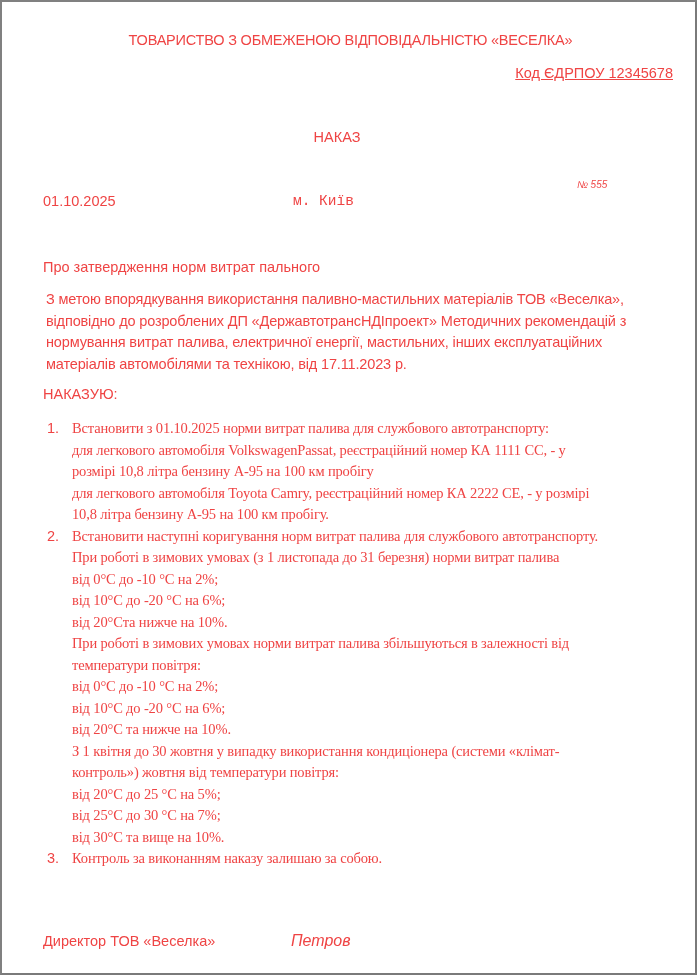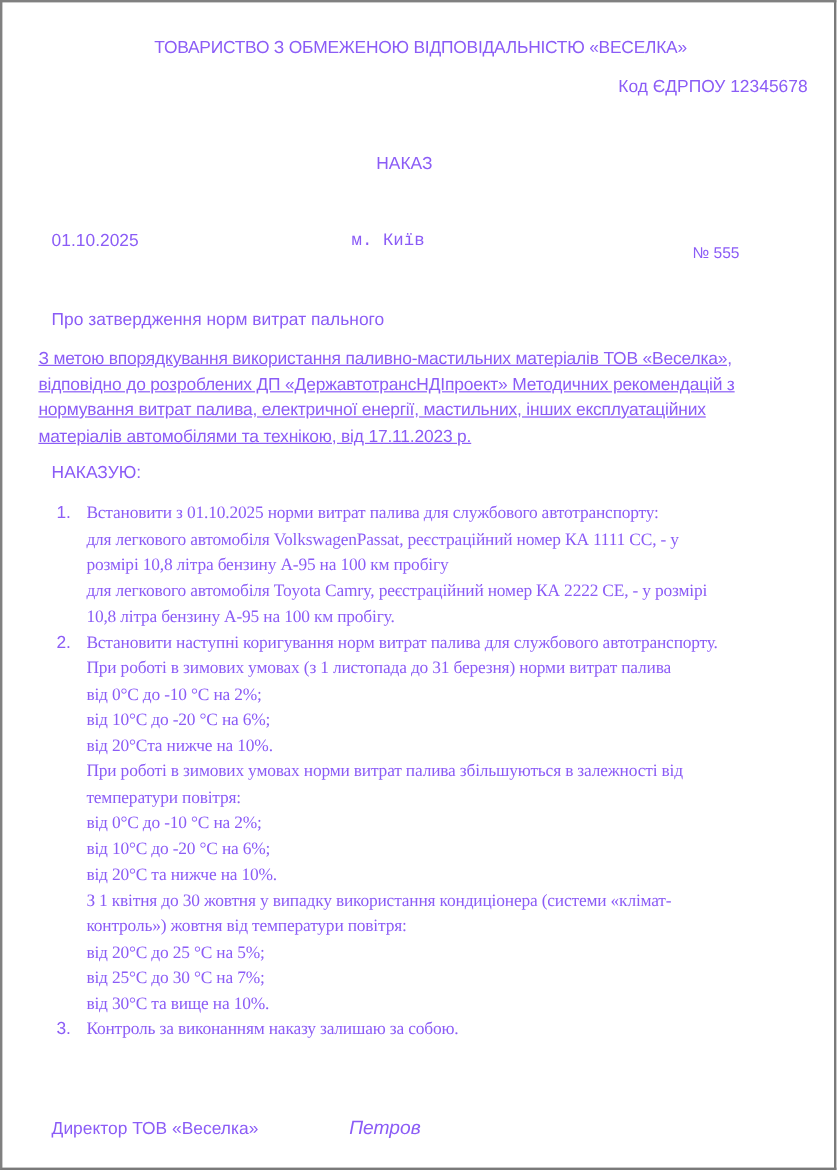--- a/index.html
+++ b/index.html
@@ -7,32 +7,32 @@
     .page {
       position: absolute; left: 0; top: 0;
       width: 697px; height: 975px;
       border-top: 2px solid #808080;
       border-left: 2px solid #808080;
       border-right: 2px solid #7a7a7a;
       border-bottom: 2px solid #7a7a7a;
       box-sizing: border-box;
       background: #fff;
       font-family: "Liberation Sans", sans-serif;
-      color: #8b5cf6;
+      color: #ef4444;
       font-size: 14px;
     }
     .abs { position: absolute; white-space: nowrap; line-height: 18px; }
     .org-title { left: 0; width: 697px; text-align: center; top: 29px; font-size: 14.5px; letter-spacing: -0.2px; }
-    .edrpou { right: 22px; top: 62px; font-size: 14.5px; }
+    .edrpou { right: 22px; top: 62px; font-size: 14.5px; text-decoration: underline; }
     .doc-title { left: 0; width: 670px; text-align: center; top: 126px; font-size: 14.5px; }
     .meta-date { left: 41px; top: 190px; font-size: 14.5px; }
     .meta-city { left: 291px; top: 190px; font-size: 14.5px; font-family: Liberation Mono, monospace; }
-    .meta-num { left: 575px; top: 200px; font-size: 13px; }
+    .meta-num { left: 575px; top: 174px; font-size: 10px; font-style: italic; }
     .subject { left: 41px; top: 256px; font-size: 14.5px; }
-    .intro { position: absolute; left: 30px; top: 287px; width: 640px; text-decoration: underline; }
+    .intro { position: absolute; left: 44px; top: 287px; width: 640px; }
     .line { display: block; height: 21.5px; line-height: 21.5px; white-space: nowrap; font-size: 14.5px; letter-spacing: -0.15px; }
     .order-word { left: 41px; top: 383px; font-size: 14.5px; }
     .list { position: absolute; left: 0; top: 416px; width: 697px; }
     .item { position: relative; }
     .num { position: absolute; left: 45px; top: 0; height: 21.5px; line-height: 21.5px; font-size: 14.5px; }
     .item-body { margin-left: 70px; font-family: Liberation Serif, serif; }
     .sig-role { left: 41px; top: 930px; font-size: 14.5px; }
     .sig-sign { left: 289px; top: 930px; font-size: 16px; font-style: italic; }
     .sig-name { left: 455px; top: 982px; font-size: 14.5px; }
   </style>

